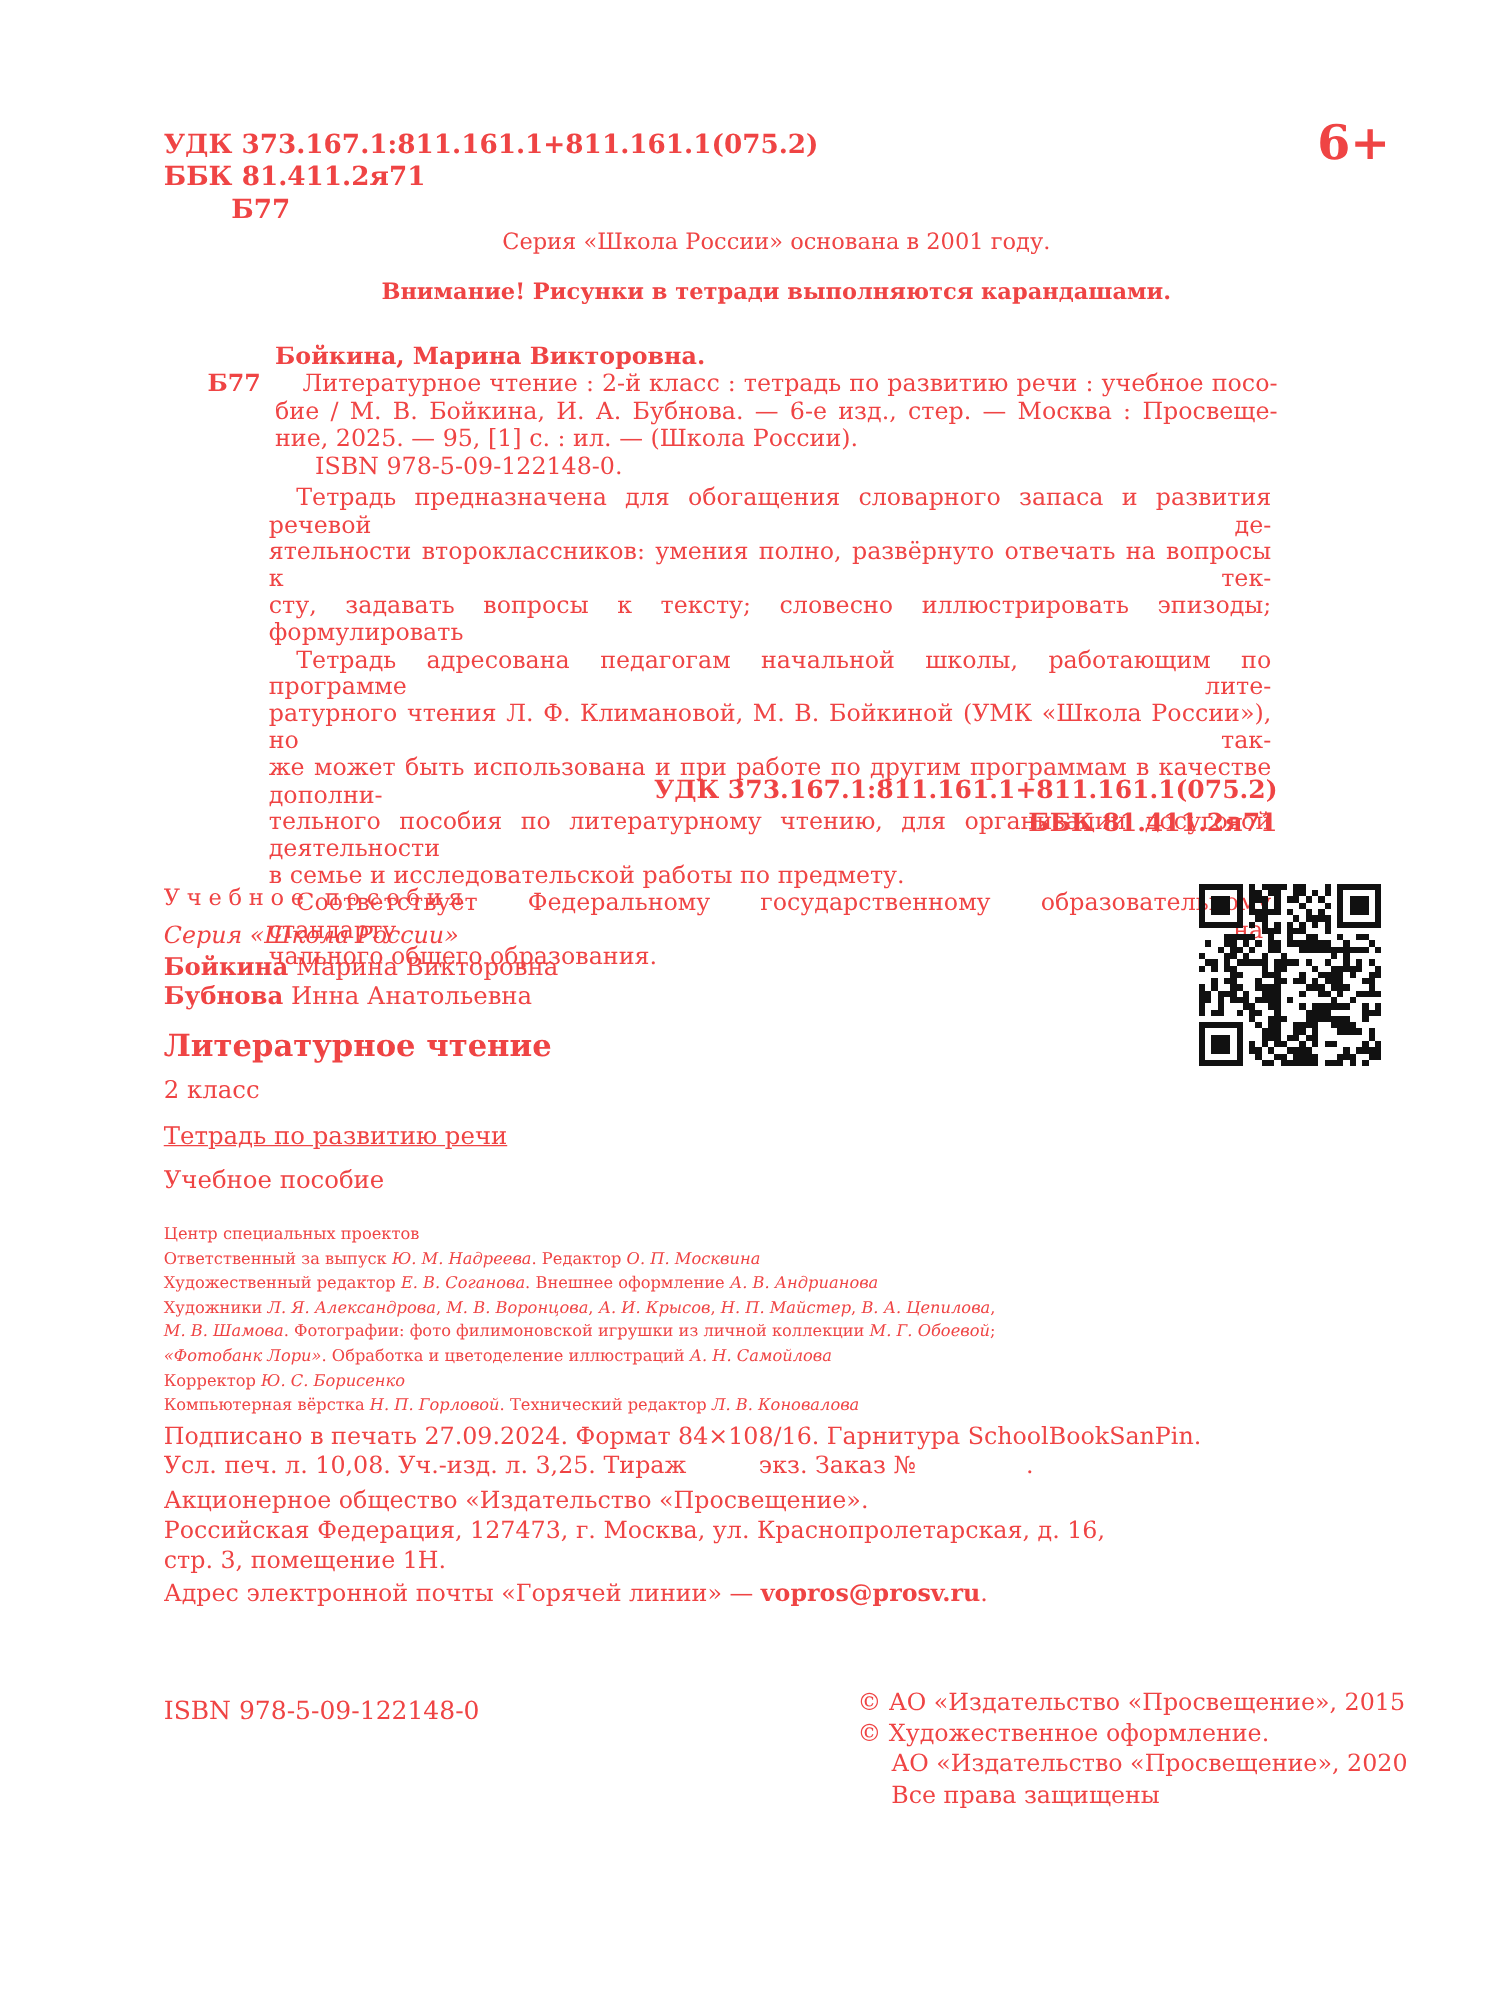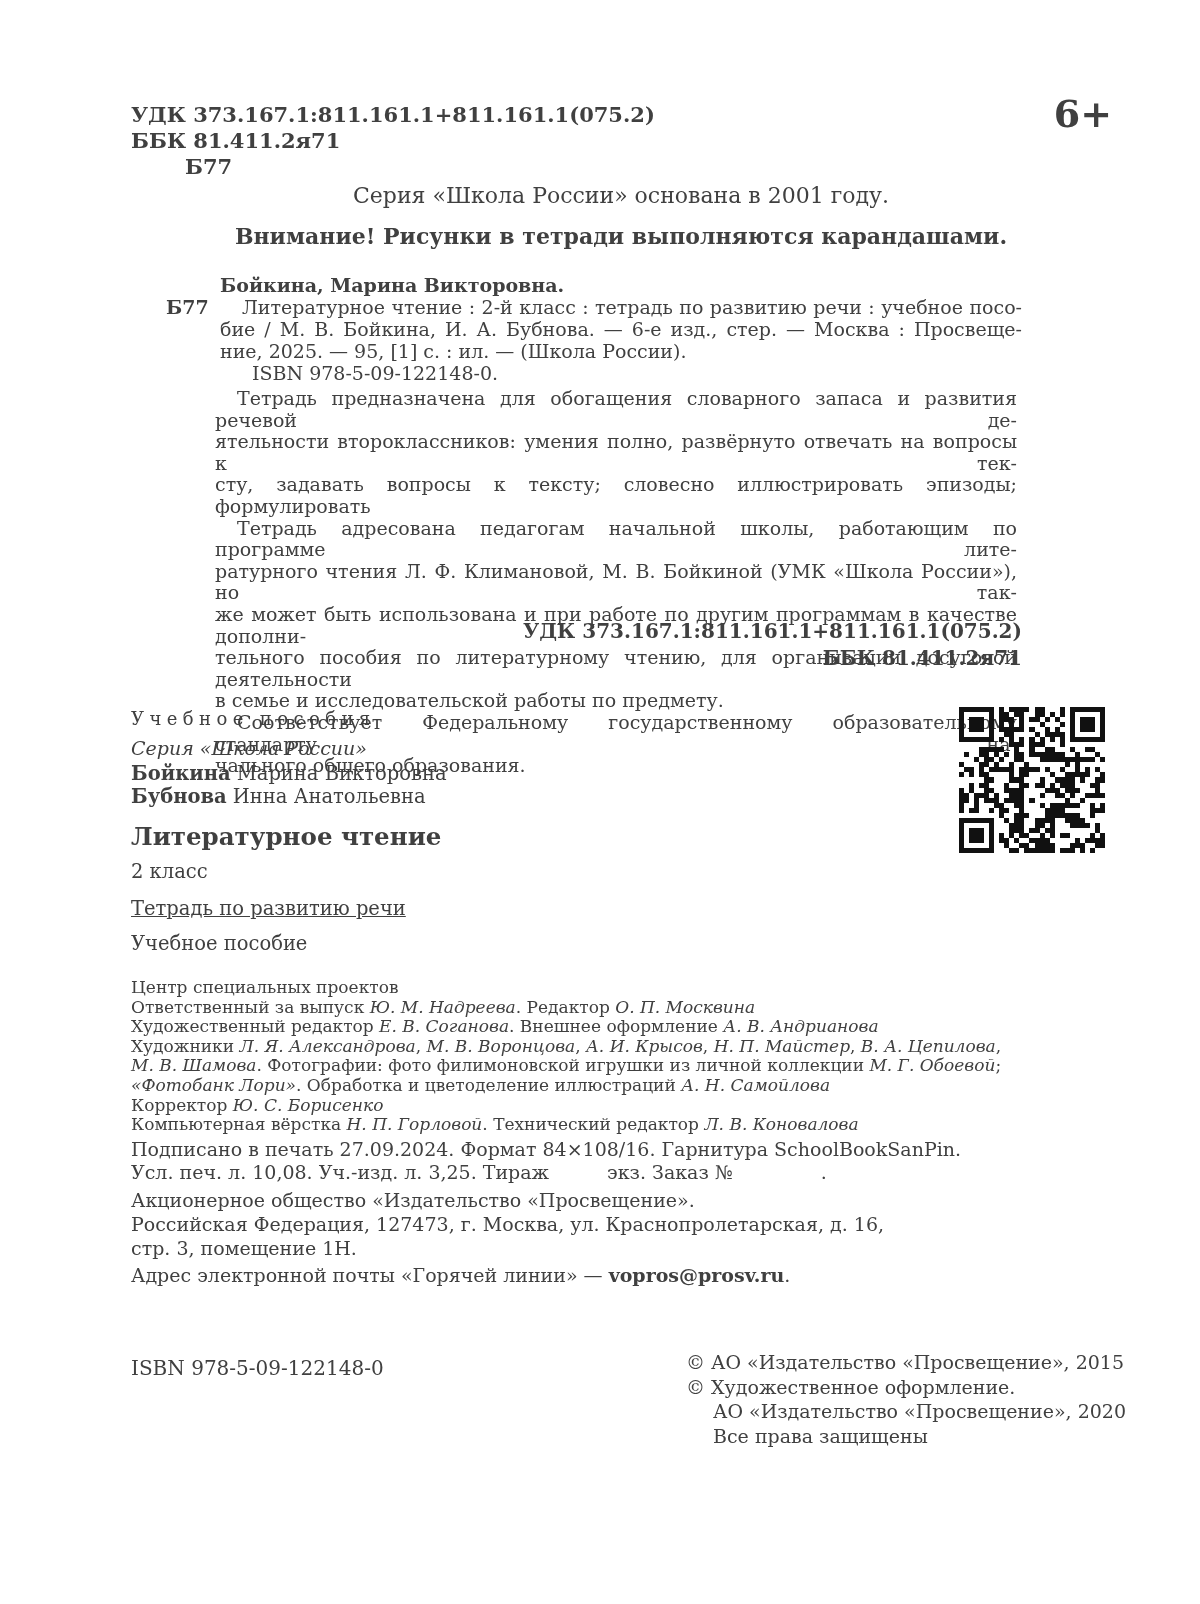--- a/index.html
+++ b/index.html
@@ -1,31 +1,31 @@
 <!DOCTYPE html>
 <html><head>
 <meta charset="utf-8">
 <style>
   html,body{margin:0;padding:0;background:#e8e8e8;}
   .page{
     position:relative;width:1200px;height:1604px;background:#ffffff;
-    font-family:"DejaVu Serif","Liberation Serif",serif;color:#404040;
+    font-family:"DejaVu Serif","Liberation Serif",serif;color:#ef4444;
     overflow:hidden;margin:0 auto;
   }
   .abs{position:absolute;}
   .b{font-weight:bold;}
   .i{font-style:italic;}
 
   
   .top-codes{left:131px;top:102px;font-size:21px;line-height:26px;font-weight:bold;}
   .top-codes .shift{padding-left:54px;}
   .age-badge{top:95px;right:88px;font-size:38px;font-weight:bold;line-height:1;}
 
   
-  .note{left:220px;width:802px;text-align:center;font-size:22px;}
+  .note{left:220px;width:802px;text-align:center;font-size:18px;}
   .series-note{top:183px;}
   .warning-note{top:223px;font-weight:bold;}
 
   
   .bib{left:220px;width:802px;top:274px;font-size:19px;line-height:22px;}
   .bib .margin-code{position:absolute;left:-54px;top:22px;font-weight:bold;}
   .jline{text-align:justify;text-align-last:justify;}
   .jline.end{text-align-last:left;}
   .jline.ind{text-indent:22px;}
   .bib .isbn-line{text-indent:32px;}
@@ -41,21 +41,21 @@
   .ed-series{left:131px;top:737px;font-size:19px;font-style:italic;}
   .ed-authors{left:131px;top:762px;font-size:19.5px;line-height:23px;}
   .ed-title{left:131px;top:822px;font-size:24.5px;font-weight:bold;}
   .ed-grade{left:131px;top:860px;font-size:19.5px;}
   .ed-subtitle{left:131px;top:897px;font-size:19.5px;text-decoration:underline;}
   .ed-type{left:131px;top:932px;font-size:19.5px;}
 
   .qr{left:959px;top:707px;width:146px;height:146px;}
 
   
-  .credits{left:131px;top:978px;font-size:17px;line-height:19.6px;width:940px;}
+  .credits{left:131px;top:978px;font-size:13px;line-height:19.6px;width:940px;}
 
   
   .printing{left:131px;top:1138px;font-size:19px;line-height:23px;}
   .publisher{left:131px;top:1188px;font-size:19px;line-height:24px;}
   .hotline{left:131px;top:1264px;font-size:19px;}
   .gap-blank{display:inline-block;}
 
   
   .footer-isbn{left:131px;top:1356px;font-size:20px;font-weight:normal;}
   .copyright{left:686px;top:1350px;font-size:19px;line-height:24.5px;}

